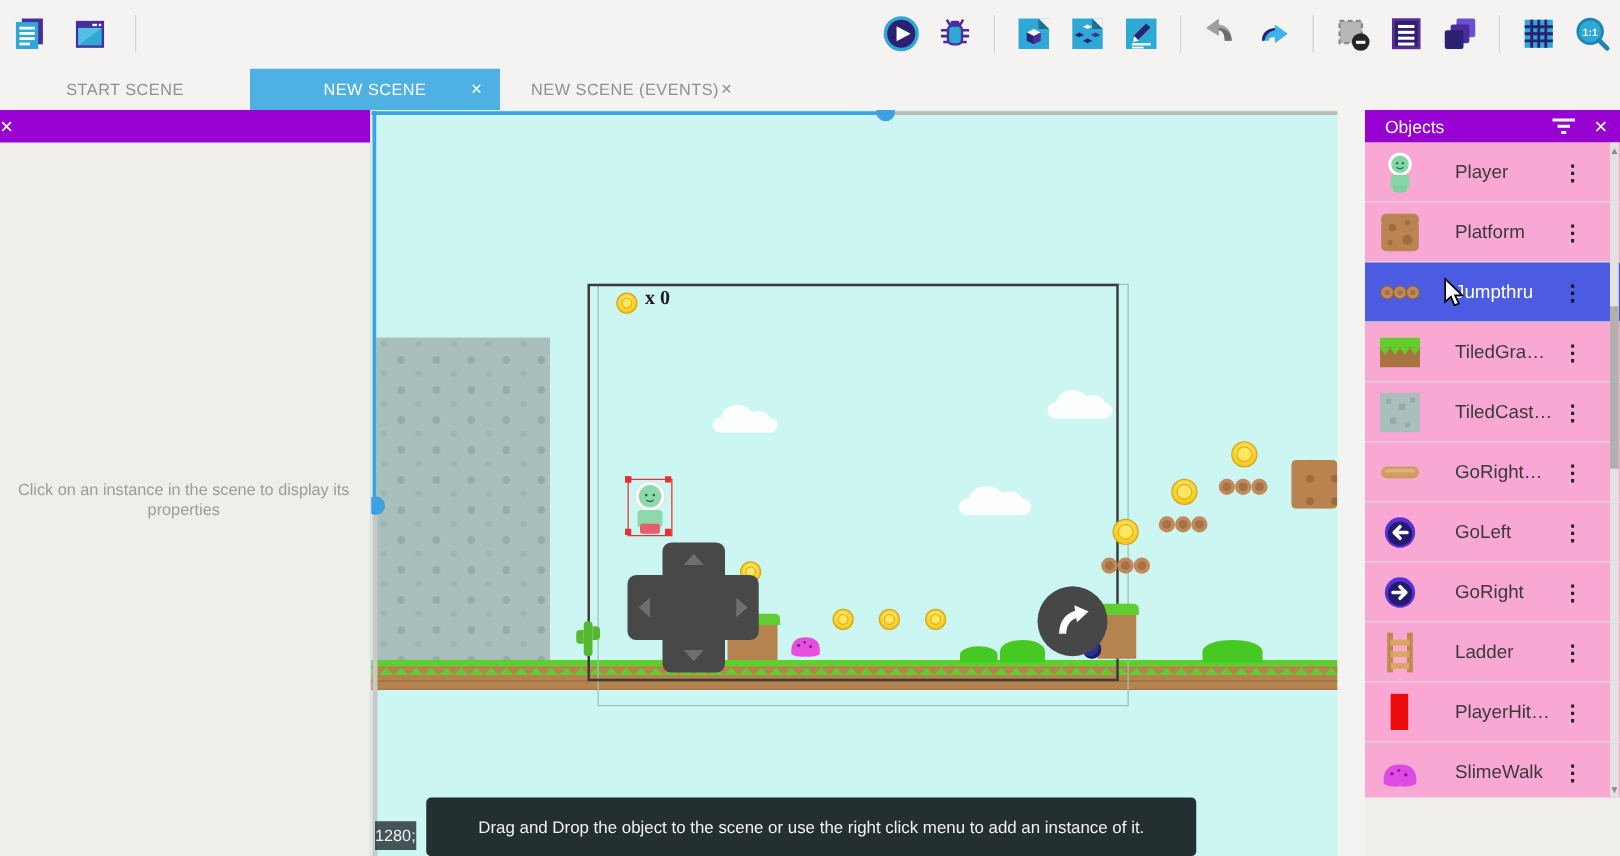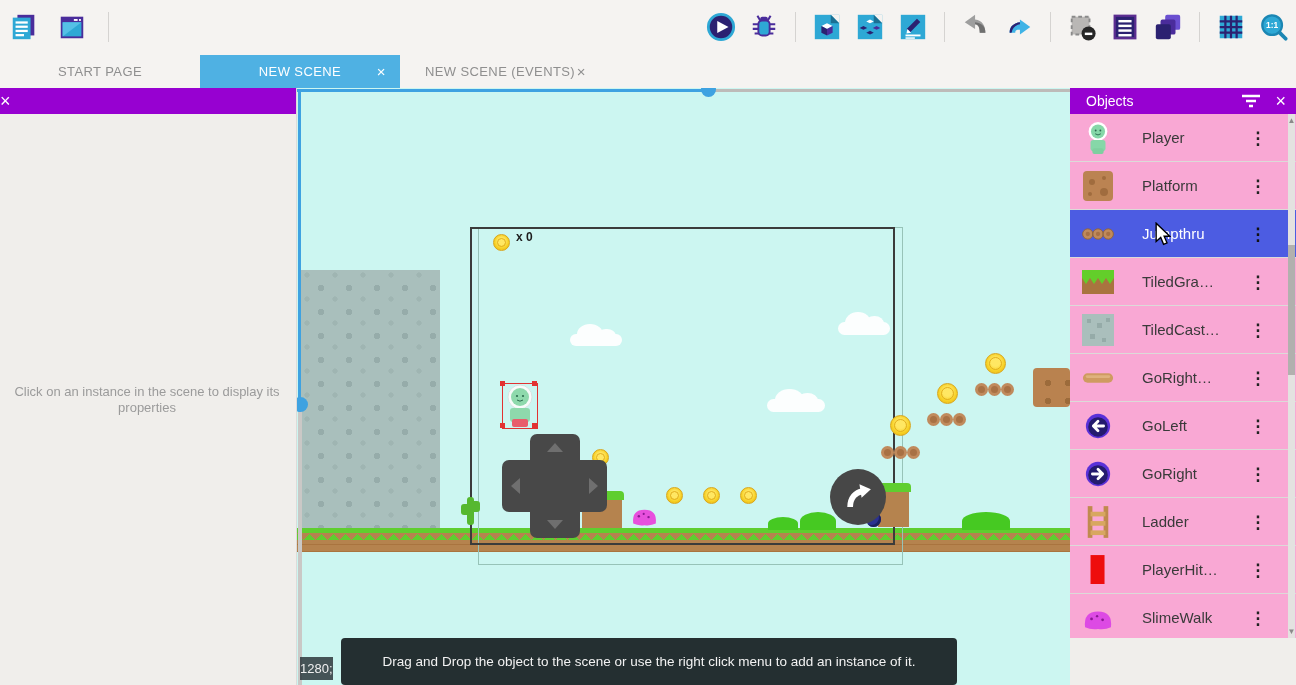--- a/index.html
+++ b/index.html
@@ -25,21 +25,21 @@
   
   .panel-header { position:absolute; top:0; left:0; right:0; height:26px; background:#9701d1; color:#fff;
                   display:flex; align-items:center; font-size:14px; }
   .panel-header .ph-title { margin-left:16px; flex:1; }
   .panel-header .ph-close { margin-right:10px; font-size:18px; line-height:1; cursor:pointer; }
   .panel-header .ph-filter { margin-right:14px; width:20px; height:14px; cursor:pointer; }
 
   .properties-panel { position:absolute; top:88px; left:0; width:297px; bottom:0; background:#f0eeeb; border-right:1px solid #dddbd9; }
   .empty-msg { position:absolute; top:296px; left:12px; right:14px; text-align:center; font-size:13px; color:#9b9b9b; line-height:1.2; }
 
-  .objects-panel { position:absolute; top:88px; right:0; width:226px; bottom:0; background:#f0eeeb; }
+  .objects-panel { position:absolute; top:88px; right:0; width:204px; bottom:0; background:#f0eeeb; }
   .obj-list { position:absolute; top:26px; left:0; right:0; bottom:47px; overflow:hidden; }
   .obj-row { position:relative; height:48px; border-bottom:1px solid #dcdad8; display:flex; align-items:center; cursor:pointer; background:#f9a8d4; }
   .obj-row.selected { background:#4c5ce2; }
   .obj-icon { position:absolute; left:12px; width:32px; height:36px; display:flex; align-items:center; justify-content:center; }
   .obj-label { position:absolute; left:72px; right:52px; font-size:15px; color:#3a3a3a; white-space:nowrap; overflow:hidden; }
   .obj-row.selected .obj-label { color:#fff; }
   .kebab { position:absolute; right:28px; top:0; height:48px; width:20px; background:none; border:none; font-size:17px; font-weight:bold; color:#222; cursor:pointer; }
   .obj-row.selected .kebab { color:#111; }
 
   .obj-scrollbar { position:absolute; top:26px; bottom:47px; right:1px; width:7px; background:#e4e2e0; }
@@ -66,21 +66,21 @@
     background-image: radial-gradient(circle, #96acaa 3px, transparent 3.4px), radial-gradient(circle, #9fb5b2 2.4px, transparent 2.8px);
     background-size: 28px 24px, 28px 24px; background-position: 6px 6px, 20px 17px; z-index:1; }
 
   .win-border-light { left:181px; top:139px; width:425px; height:338px; border:1px solid #97c3b8; z-index:4; }
   .win-border-dark { left:173px; top:139px; width:425px; height:318px; border:2px solid #3b3b3b; z-index:4; }
 
   .coin { border-radius:50%; background: radial-gradient(circle at 50% 42%, #ffe763 30%, #f6cf22 62%, #e9b41d 100%);
           border:1px solid #d9a51a; z-index:5; }
   .coin::after { content:""; position:absolute; inset:3px; border-radius:50%; border:1.5px solid #e2ae1c; }
 
-  .hud-text { left:219px; top:142px; font-size:12px; font-weight:bold; color:#1d1d1d; z-index:5; }
+  .hud-text { left:219px; top:142px; font-size:16px; font-weight:bold; color:#1d1d1d; z-index:5;font-family:Liberation Serif, serif; }
 
   .cloud { background:#fff; border-radius:10px; opacity:.95; z-index:2; }
   .cloud::before { content:""; position:absolute; width:50%; height:170%; background:#fff; border-radius:50%; top:-80%; left:14%; }
   .cloud::after  { content:""; position:absolute; width:36%; height:120%; background:#fff; border-radius:50%; top:-45%; right:12%; }
 
   .jumpthru3 { width:13px; height:13px; border-radius:50%; background:#c08a5c; box-shadow:13px 0 0 #c08a5c, 26px 0 0 #c08a5c; z-index:5; }
   .jumpthru3::after { content:""; position:absolute; left:3px; top:3px; width:7px; height:7px; border-radius:50%;
      background:#a87144; box-shadow:13px 0 0 #a87144, 26px 0 0 #a87144; }
 
   .platform-block { left:736px; top:280px; width:37px; height:39px; border-radius:4px; background-color:#b9824f;
@@ -247,21 +247,21 @@
           <circle cx="14" cy="14" r="10.5" fill="#2ea8d5" stroke="#1b86b3" stroke-width="2.4"></circle>
           <line x1="22" y1="22" x2="28.5" y2="28.5" stroke="#1b86b3" stroke-width="4" stroke-linecap="round"></line>
           <text x="14" y="17.5" font-size="9" font-weight="bold" fill="#fff" text-anchor="middle">1:1</text>
         </svg>
     </div>
   </div>
 </div>
 
 <div class="tabbar">
   <div class="tab">
-    <span>START PAGE</span>
+    <span>START SCENE</span>
   </div>
   <div class="tab active">
     <span>NEW SCENE</span>
     <span class="tab-close">×</span>
   </div>
   <div class="tab">
     <span>NEW SCENE (EVENTS)</span>
     <span class="tab-close">×</span>
   </div>
 </div>

